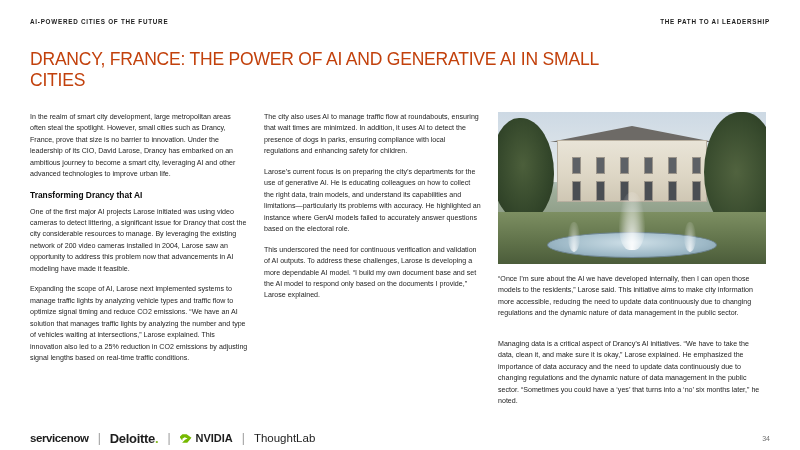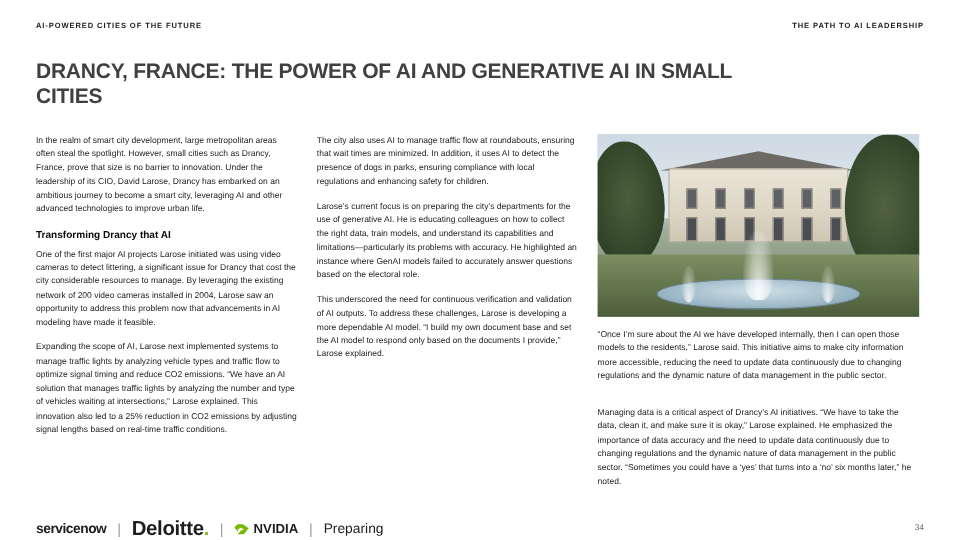--- a/index.html
+++ b/index.html
@@ -32,23 +32,23 @@
     padding-bottom: 6px;
   }
   .header-left { }
   .header-right { text-align: right; }
 
   
   .title {
     margin-top: 18px;
     font-size: 17.5px;
     line-height: 1.22;
-    font-weight: 700;
+    font-weight: 400;
     letter-spacing: -0.2px;
-    color: #404040;
+    color: #c2410c;
     max-width: 620px;
   }
 
   
   .content {
     margin-top: 20px;
     display: flex;
     gap: 16px;
     flex: 1 1 auto;
   }
@@ -156,21 +156,21 @@
     padding-top: 10px;
     margin-top: 4px;
   }
   .logos {
     display: flex;
     align-items: center;
     gap: 9px;
     font-size: 11px;
   }
   .logo-sn { font-weight: 700; color: #1d1d1d; letter-spacing: -0.4px; font-size: 11.5px; text-align: center; }
-  .logo-dl { font-weight: 700; color: #1d1d1d; letter-spacing: -0.3px; font-size: 17px; text-align: center; }
+  .logo-dl { font-weight: 700; color: #1d1d1d; letter-spacing: -0.3px; font-size: 13px; text-align: center; }
   .logo-dl .dot { color: #86bc25; }
   .logo-nv { display: flex; align-items: flex-end; gap: 3px; font-weight: 700; color: #1d1d1d; font-size: 11px; }
   .nv-mark {
     width: 13px; height: 11px; background: #76b900;
     -webkit-clip-path: polygon(0 35%, 22% 12%, 55% 12%, 92% 42%, 60% 88%, 20% 88%, 42% 62%, 62% 50%, 40% 38%, 22% 52%, 22% 70%);
     clip-path: polygon(0 35%, 22% 12%, 55% 12%, 92% 42%, 60% 88%, 20% 88%, 42% 62%, 62% 50%, 40% 38%, 22% 52%, 22% 70%);
   }
   .logo-tl { font-weight: 400; color: #1d1d1d; font-size: 11.5px; }
   .sep { color: #9a9a9a; font-size: 12px; font-weight: 300; }
   .page-num { font-size: 7px; color: #6f6f6f; }
@@ -239,18 +239,18 @@
     <div class="logos">
       <span class="logo-sn">servicenow</span>
       <span class="sep">|</span>
       <span class="logo-dl"><span>Deloitte</span><span class="dot">.</span></span>
       <span class="sep">|</span>
       <span class="logo-nv">
           <span class="nv-mark"></span>
           <span>NVIDIA</span>
         </span>
       <span class="sep">|</span>
-      <span class="logo-tl">Preparing</span>
+      <span class="logo-tl">ThoughtLab</span>
     </div>
     <div class="page-num">34</div>
   </div>
 
 </div>
 
 </body></html>

